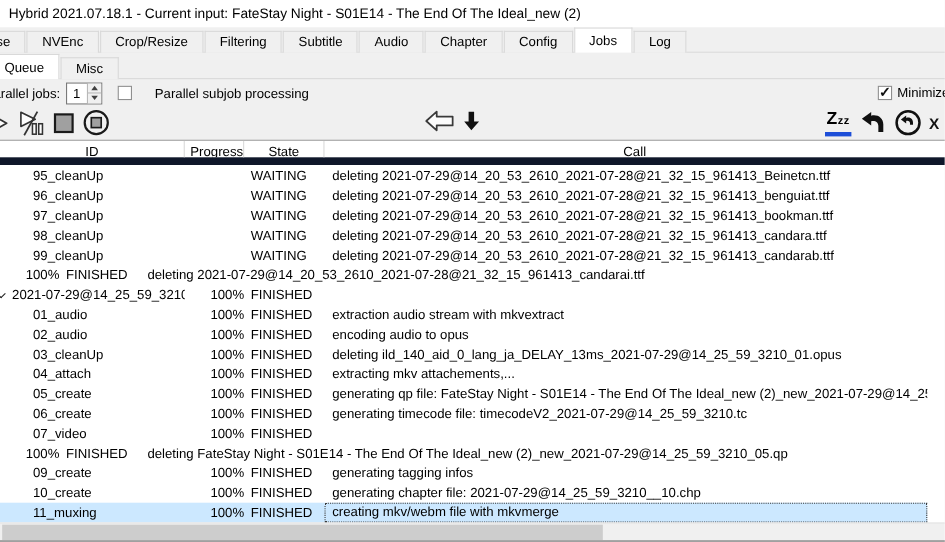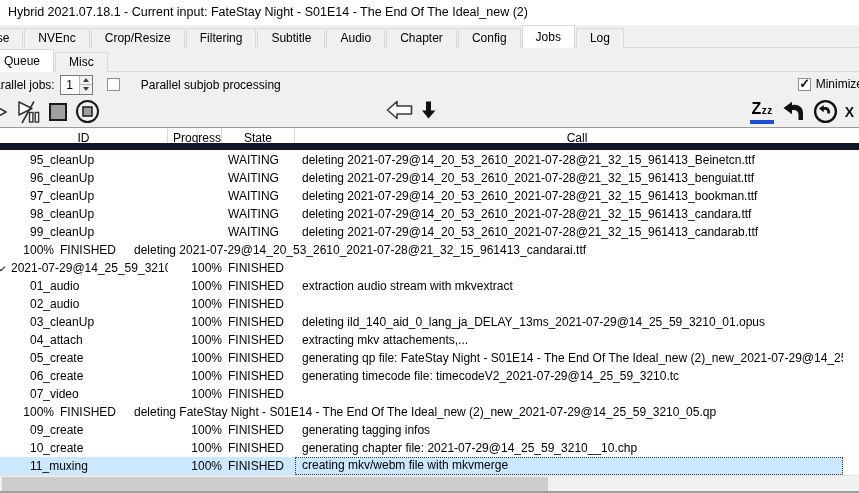--- a/index.html
+++ b/index.html
@@ -250,20 +250,21 @@
         <div class="trow">
           <div class="cell c-id child"><span>01_audio</span></div>
           <div class="cell c-prog">100%</div>
           <div class="cell c-state">FINISHED</div>
           <div class="cell c-call">extraction audio stream with mkvextract</div>
         </div>
         <div class="trow">
           <div class="cell c-id child"><span>02_audio</span></div>
           <div class="cell c-prog">100%</div>
           <div class="cell c-state">FINISHED</div>
+          <div class="cell c-call">encoding audio to opus</div>
         </div>
         <div class="trow">
           <div class="cell c-id child"><span>03_cleanUp</span></div>
           <div class="cell c-prog">100%</div>
           <div class="cell c-state">FINISHED</div>
           <div class="cell c-call">deleting ild_140_aid_0_lang_ja_DELAY_13ms_2021-07-29@14_25_59_3210_01.opus</div>
         </div>
         <div class="trow">
           <div class="cell c-id child"><span>04_attach</span></div>
           <div class="cell c-prog">100%</div>

